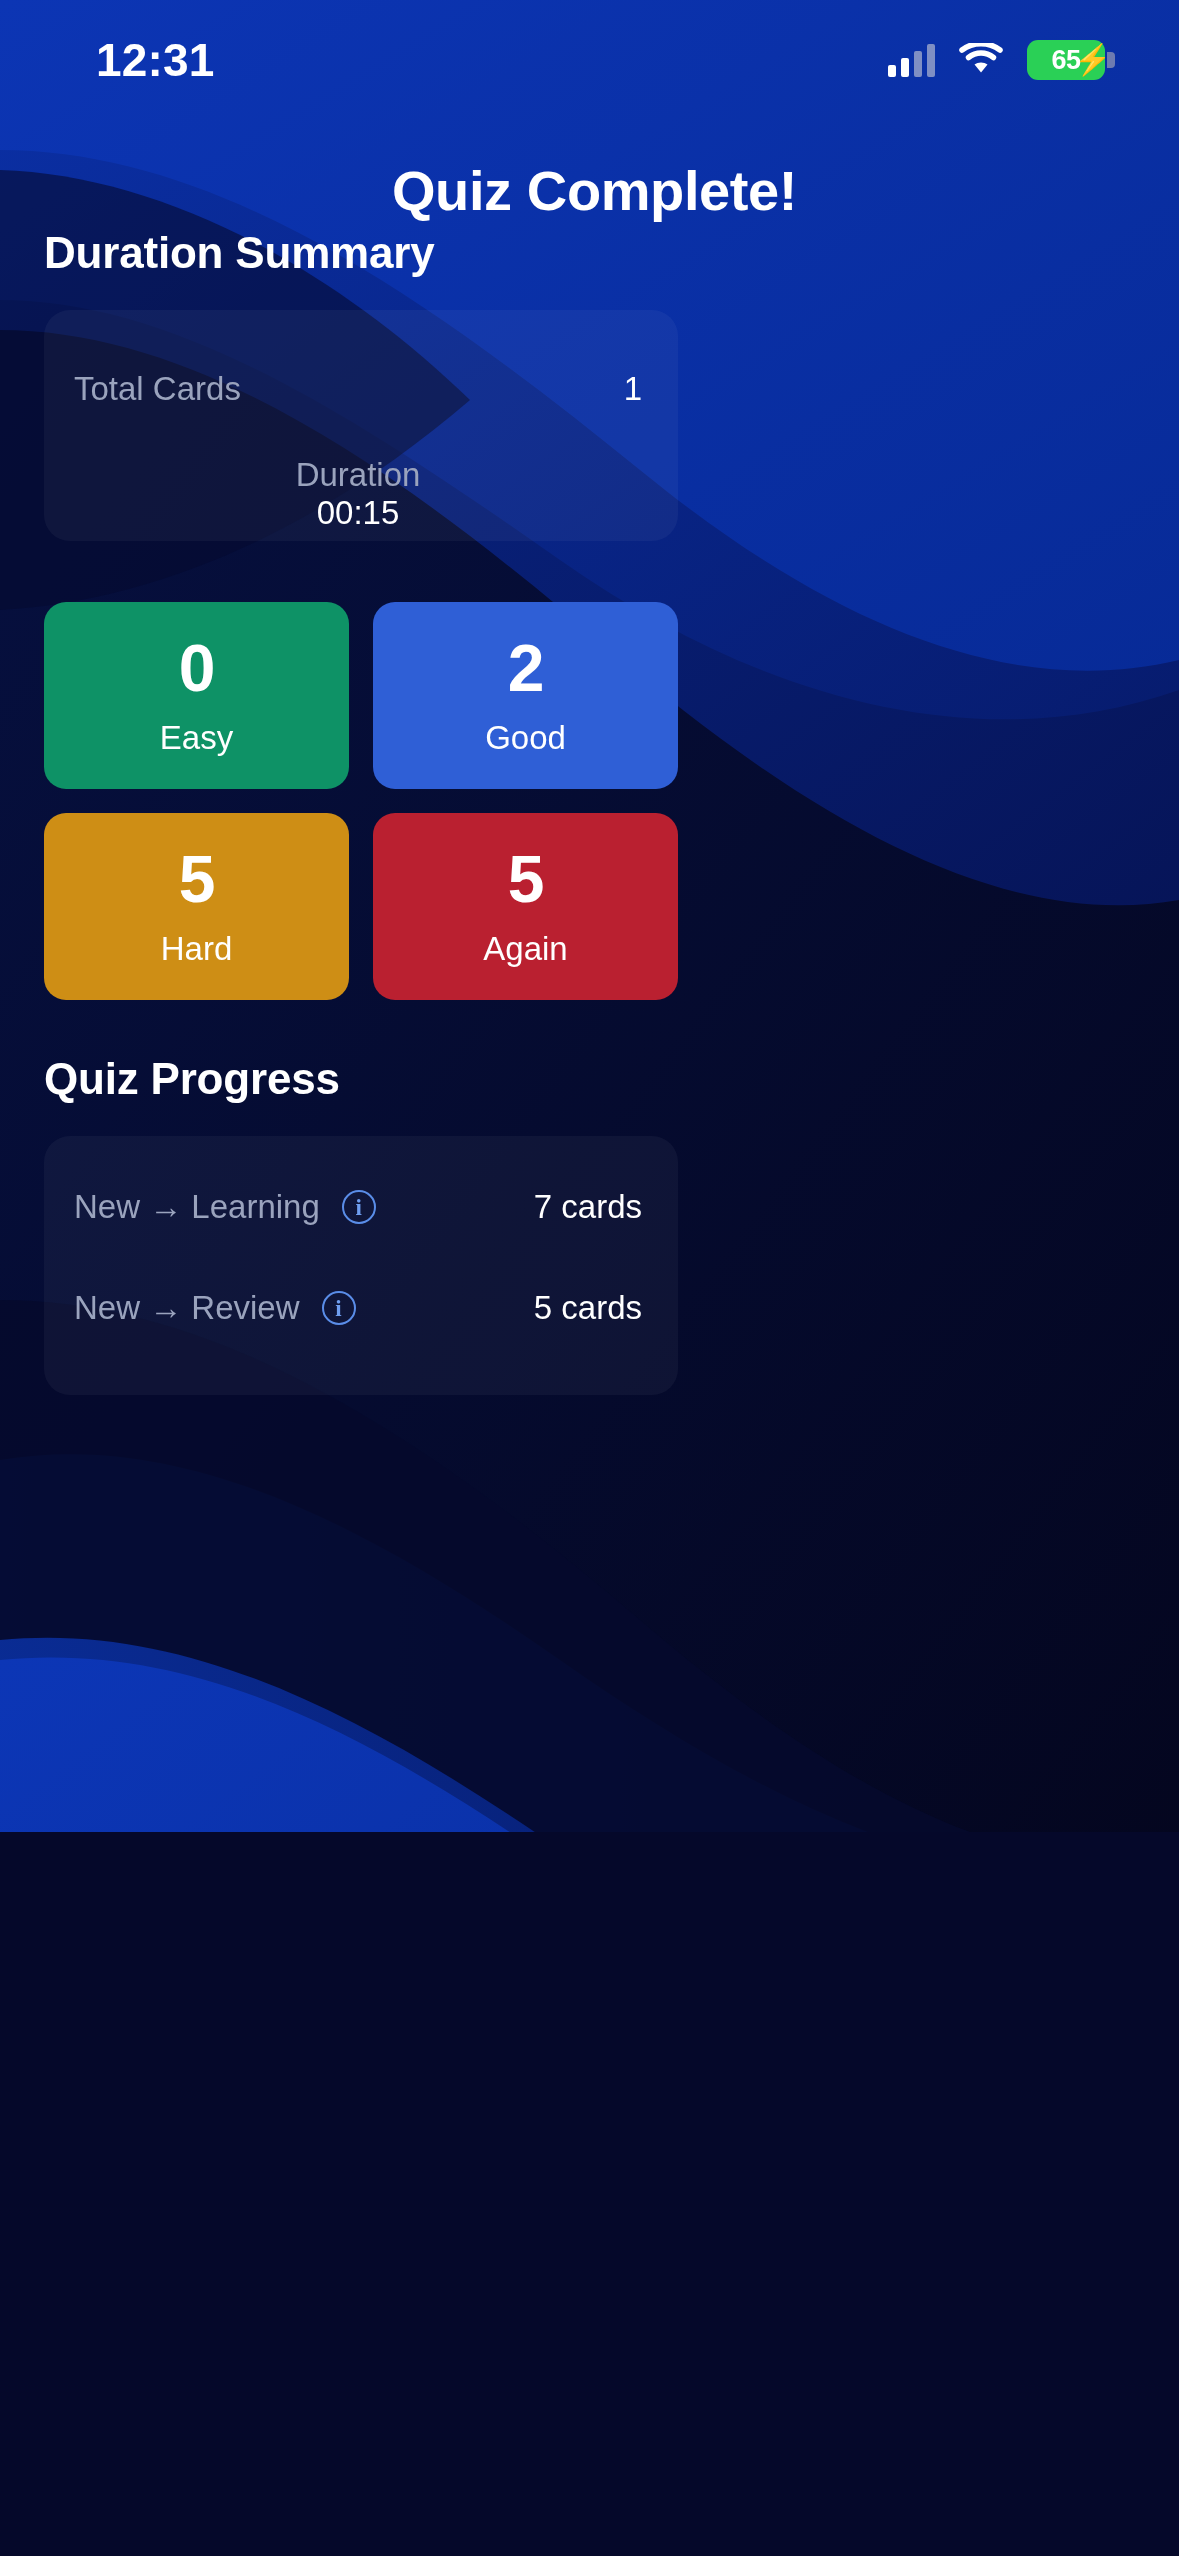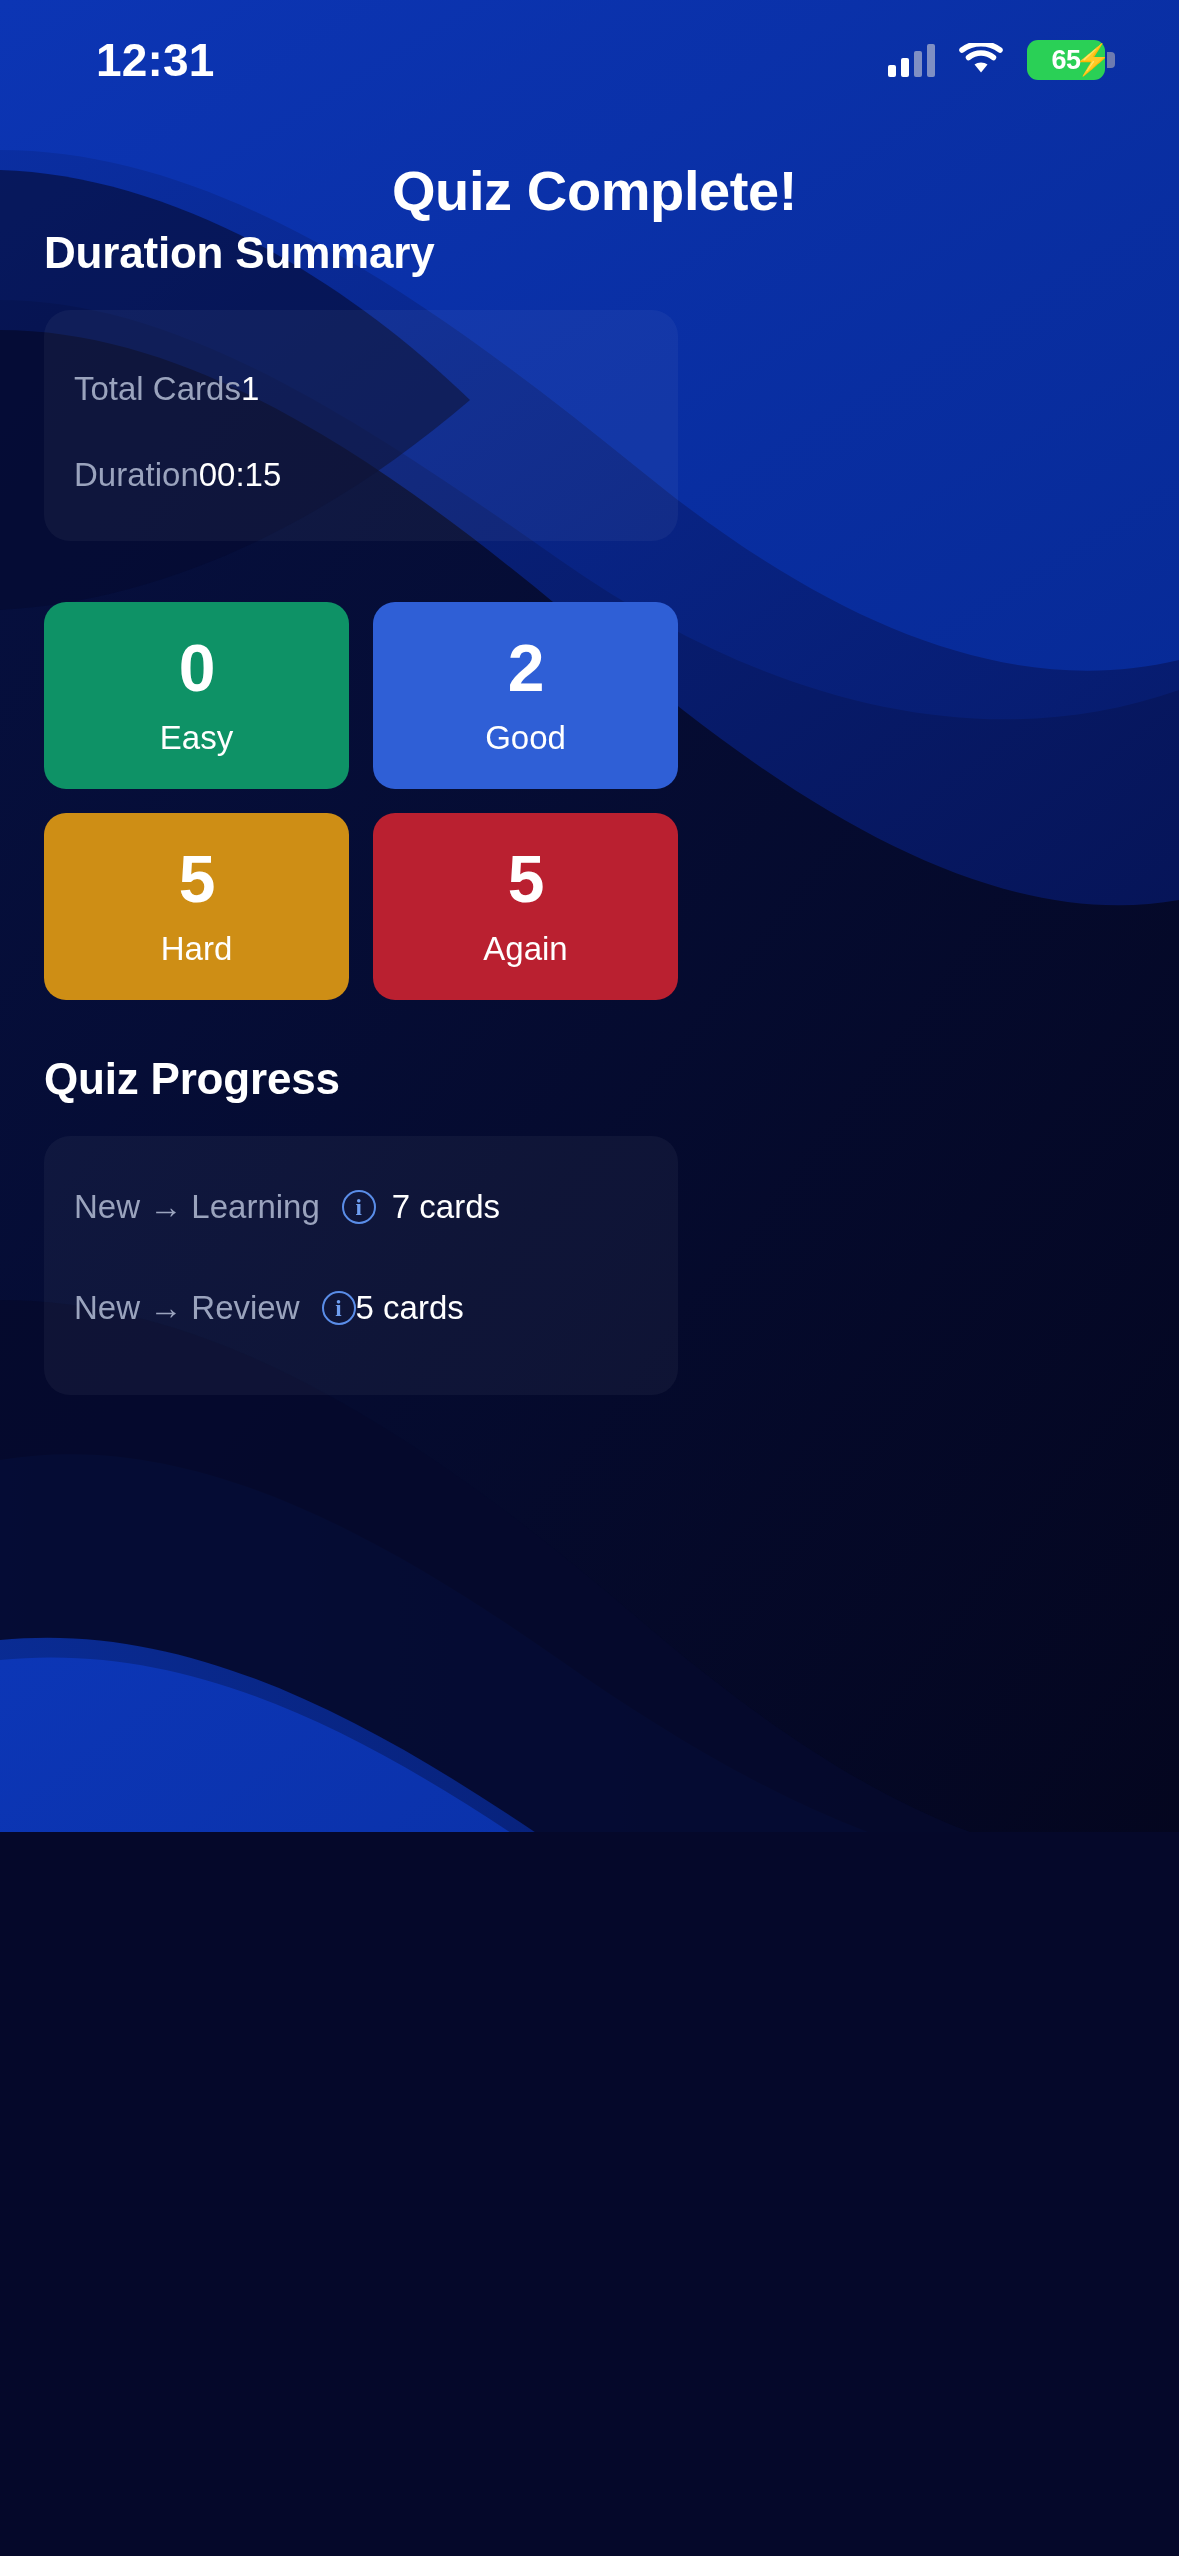--- a/index.html
+++ b/index.html
@@ -76,27 +76,27 @@
   .panel {
     position:absolute; left:44px; width:634px;
     border-radius:26px;
     background:rgba(255,255,255,0.045);
   }
   #summary-panel { top:310px; height:231px; }
   #progress-panel { top:1136px; height:259px; }
 
   .kv-row {
     position:absolute; left:30px; right:36px;
-    display:flex; align-items:center; justify-content:flex-start;
+    display:flex; align-items:center; justify-content:space-between;
   }
   .kv-label { color:#9aa3bd; font-size:33px; font-weight:400; }
   .kv-value { color:#ffffff; font-size:33px; font-weight:500; }
 
   #row-total { top:60px; }
-  #row-duration { top:146px; }
+  #row-duration { top:146px;flex-direction:column; }
   #row-learning { top:52px;gap:16px; }
   #row-review  { top:153px; }
 
   .kv-left { display:flex; align-items:center; gap:22px; }
   .info-icon {
     width:34px; height:34px; border-radius:50%;
     border:2px solid #5a8de8;
     display:flex; align-items:center; justify-content:center;
     color:#6f9ef0; font-size:23px; font-weight:600;
     font-family:"Liberation Serif", serif;

